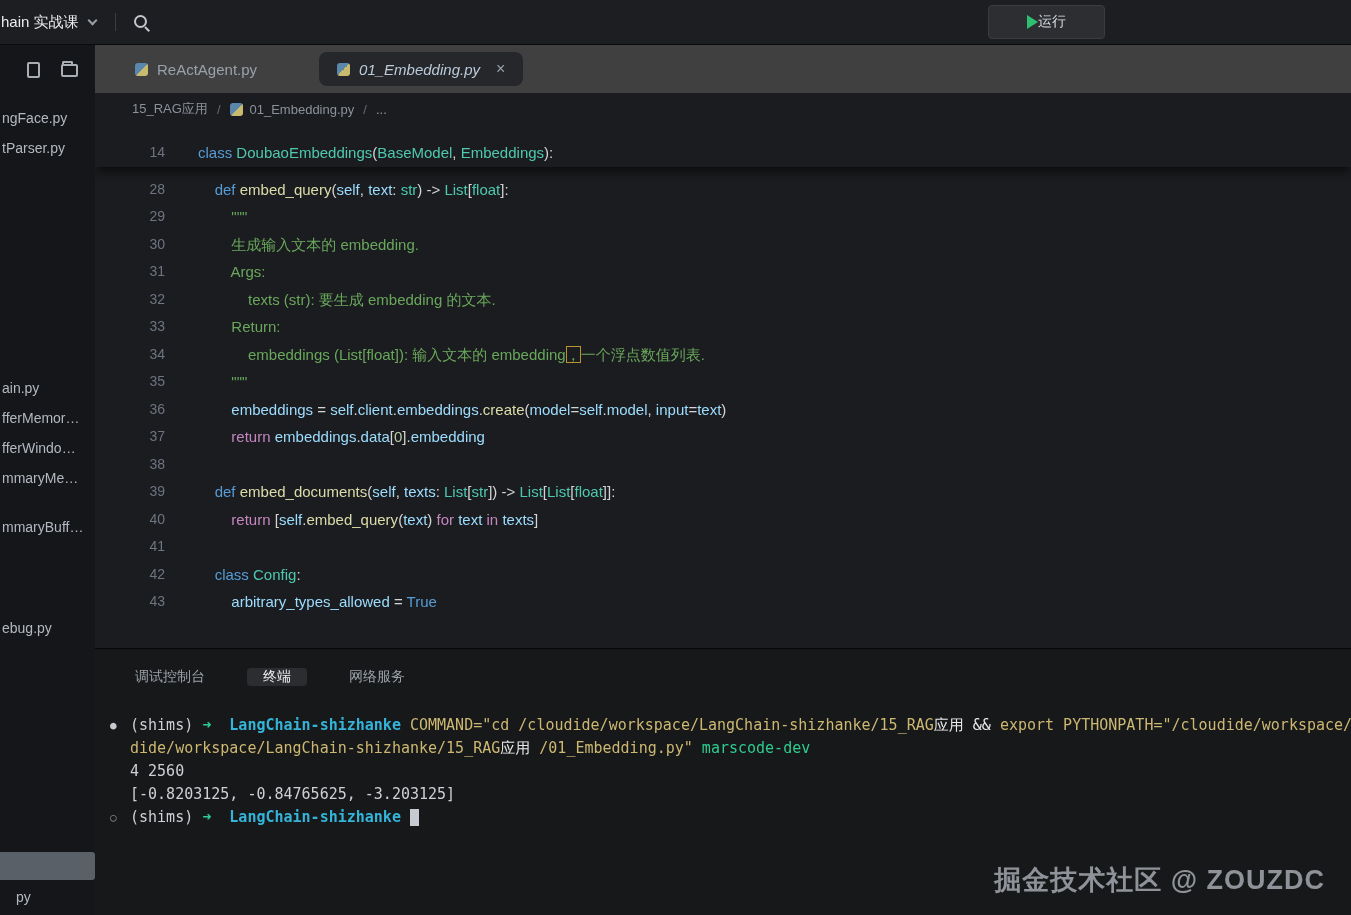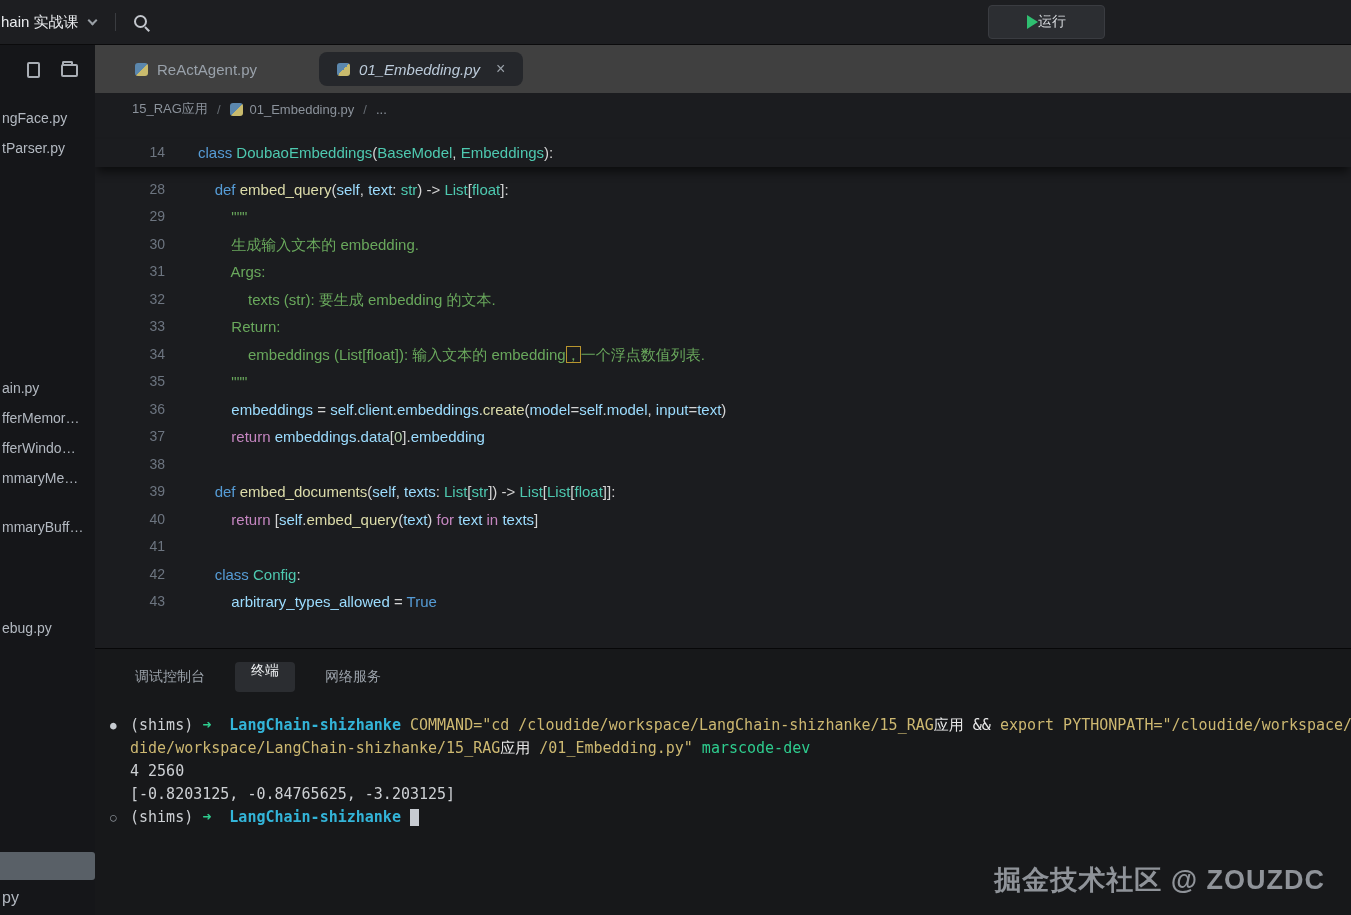--- a/index.html
+++ b/index.html
@@ -30,21 +30,21 @@
   .sidebar{position:absolute;left:0;top:45px;width:95px;height:870px;background:#151619;overflow:hidden}
   .sb-actions{position:absolute;top:17px;left:27px;display:flex;gap:21px;align-items:center}
   .icon-file{width:13px;height:16px;border:2px solid #a9aeb5;border-radius:2px;position:relative;cursor:pointer}
   .icon-folder{width:17px;height:13px;border:2px solid #a9aeb5;border-radius:2px;position:relative;cursor:pointer}
   .icon-folder::before{content:"";position:absolute;top:-5px;left:-1px;width:7px;height:3px;
         border:2px solid #a9aeb5;border-bottom:none;border-radius:2px 2px 0 0}
   .sb-item{position:absolute;left:2px;height:22px;line-height:22px;font-size:14px;color:#b3b9c1;
         white-space:nowrap;cursor:pointer}
   .sb-thumb{position:absolute;left:0;top:807px;width:95px;height:28px;background:#596067;
         border-radius:0 3px 3px 0;cursor:pointer}
-  .sb-bottom{position:absolute;left:2px;top:844px;font-size:16px;color:#b3b9c1}
+  .sb-bottom{position:absolute;left:16px;top:844px;font-size:14px;color:#b3b9c1}
 
   
   .main{position:absolute;left:95px;top:45px;width:1256px;height:870px;background:#141518}
   .tabstrip{position:absolute;left:0;top:0;width:100%;height:48px;display:flex;align-items:center;
         padding-left:24px;background:#404040}
   .tab{display:flex;align-items:center;gap:9px;height:34px;padding:0 16px;font-size:15px;
         color:#99a1aa;cursor:pointer;white-space:nowrap}
   .tab.active{background:#25272b;border-radius:8px;color:#bccbda;margin-left:46px;padding:0 18px}
   .tab.active .tab-label{font-style:italic}
   .tab-close{margin-left:7px;color:#9aa1a9;font-size:16px;cursor:pointer}
@@ -69,21 +69,21 @@
   .tk-var{color:#9cdcfe}
   .tk-doc{color:#69a85c}
   .tk-num{color:#b5cea8}
   .tk-bool{color:#569cd6}
   .tk-plain{color:#d4d4d4}
   .tk-boxed{color:#69a85c;outline:1px solid #b8952e;outline-offset:-1px}
 
   
   .panel{position:absolute;left:0;top:603px;width:100%;height:267px;background:#17181a;
         border-top:1px solid #070708}
-  .panel-tabs{display:flex;gap:26px;padding:13px 0 0 36px;font-size:14px}
+  .panel-tabs{display:flex;align-items:center;gap:38px;padding:13px 0 0 36px;font-size:14px}
   .panel-tab{color:#9aa1a9;cursor:pointer;padding:6px 4px;white-space:nowrap}
   .panel-tab.active{background:#2b2d31;border-radius:4px;color:#edeff1;padding:0 16px}
   .terminal{position:absolute;left:0;top:56px;right:0;bottom:0;padding-top:9px;overflow:hidden;
         font-family:"DejaVu Sans Mono",monospace;font-size:15px;line-height:23px}
   .term-line{position:relative;padding-left:35px;white-space:pre}
   .term-marker{position:absolute;left:15px;top:0;font-size:11px;cursor:pointer}
   .term-marker.filled{color:#c7cbd1}
   .term-marker.hollow{color:#878d94}
   .tm-p{color:#cdd0d4}
   .tm-g{color:#2ecc8e;font-weight:bold}

